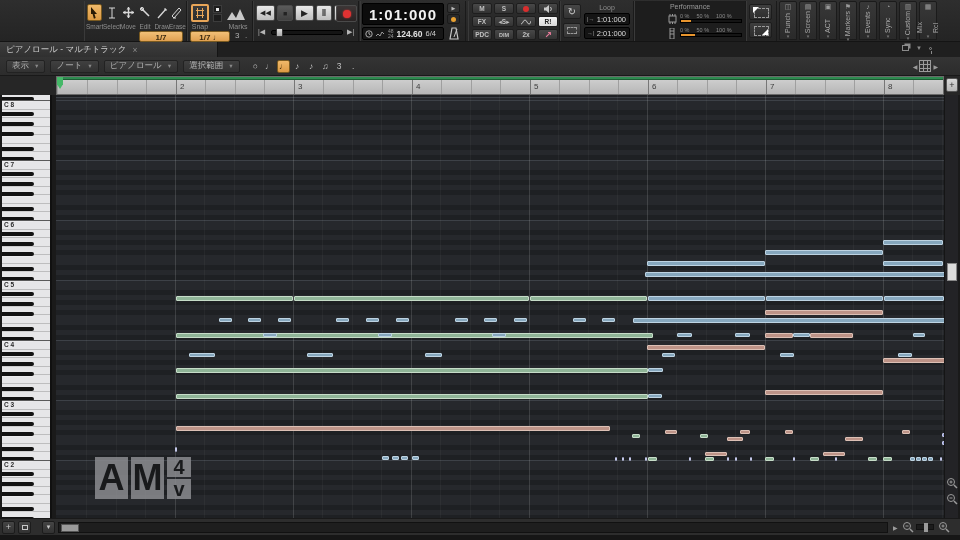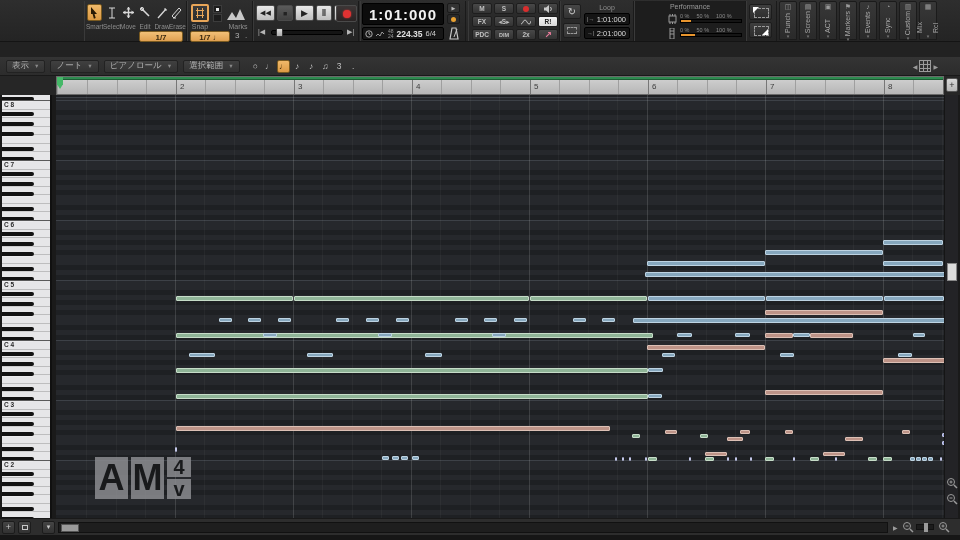--- a/index.html
+++ b/index.html
@@ -267,21 +267,21 @@
             <circle cx="4" cy="4" r="3.2" fill="none" stroke="#aaa"></circle>
             <path d="M4 2v2l1.5 1" stroke="#aaa" fill="none"></path>
           </svg>
         <svg class="icon" width="9" height="8" viewBox="0 0 9 8">
             <path d="M0 6l2-2 2 2 2-4 2 2" stroke="#999" fill="none"></path>
           </svg>
         <span class="stk">
             <span>48</span>
             <span>24</span>
           </span>
-        <span style="font-size:8.5px;font-weight:bold;color:#e0e0e0;">224.35</span>
+        <span style="font-size:8.5px;font-weight:bold;color:#e0e0e0;">124.60</span>
         <span style="font-size:7.5px;color:#cfcfcf;">6/4</span>
       </div>
       <div style="position:absolute;left:87px;top:2px;width:13px;height:10px;background:#333;border:1px solid #1a1a1a;border-radius:2px;color:#bbb;font-size:5px;text-align:center;line-height:9px;">▶</div>
       <div style="position:absolute;left:87px;top:13px;width:13px;height:10px;background:#2a2a2a;border:1px solid #1a1a1a;border-radius:2px;display:flex;align-items:center;justify-content:center;">
         <div style="width:5px;height:5px;border-radius:50%;background:#e8a030;"></div>
       </div>
       <svg class="icon" style="position:absolute;left:88px;top:26px;" width="12" height="13" viewBox="0 0 12 13">
           <path d="M4 1h4l2 11H2z" fill="none" stroke="#c8c8c8" stroke-width="1.2"></path>
           <path d="M6 10L9 2" stroke="#c8c8c8"></path>
         </svg>
@@ -405,20 +405,31 @@
           <span class="vdot">▾</span>
         </div>
         <div class="vtab" style="left: 140px;">
           <span class="vicon">▦</span>
           <span class="vtext">Mix Rcl</span>
           <span class="vdot">▾</span>
         </div>
       </div>
   </div>
 
+  <div id="tabbar">
+    <div id="activetab">
+      <span>ピアノロール - マルチトラック</span>
+      <span style="color:#8a8a8a;">×</span>
+    </div>
+    <div class="winicons">
+      <span class="stackicon"></span>
+      <span style="color:#8a8a8a;font-size:6px;">▼</span>
+      <span class="pinicon"></span>
+    </div>
+  </div>
 
   <div id="prtoolbar">
     <div class="dd">
         <span>表示</span>
         <span class="caret">▼</span>
       </div>
     <div class="dd">
         <span>ノート</span>
         <span class="caret">▼</span>
       </div>

